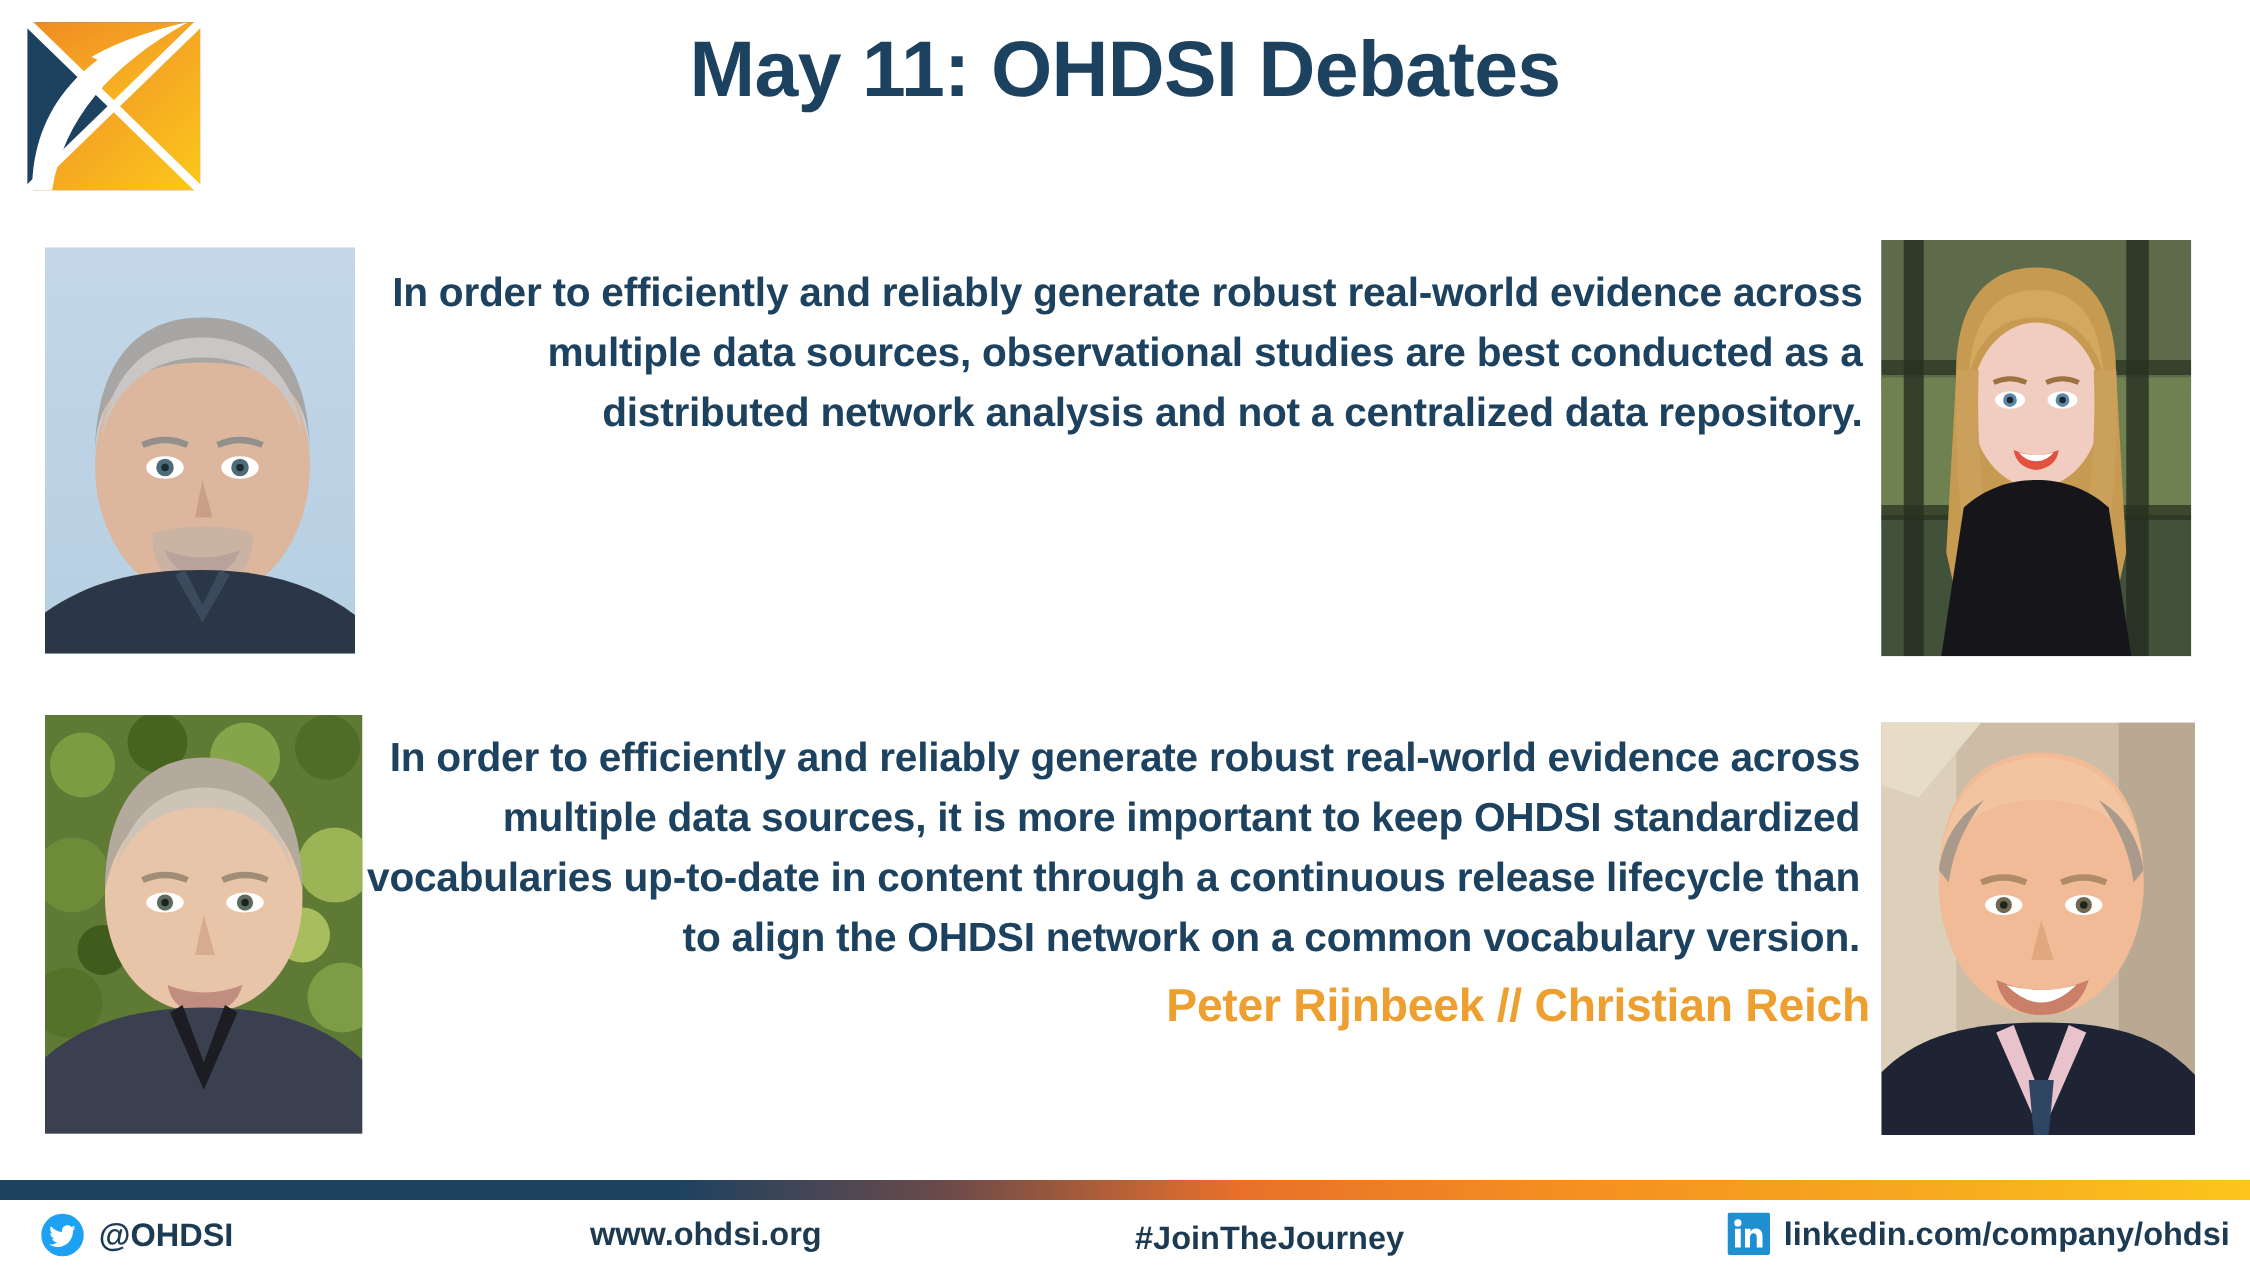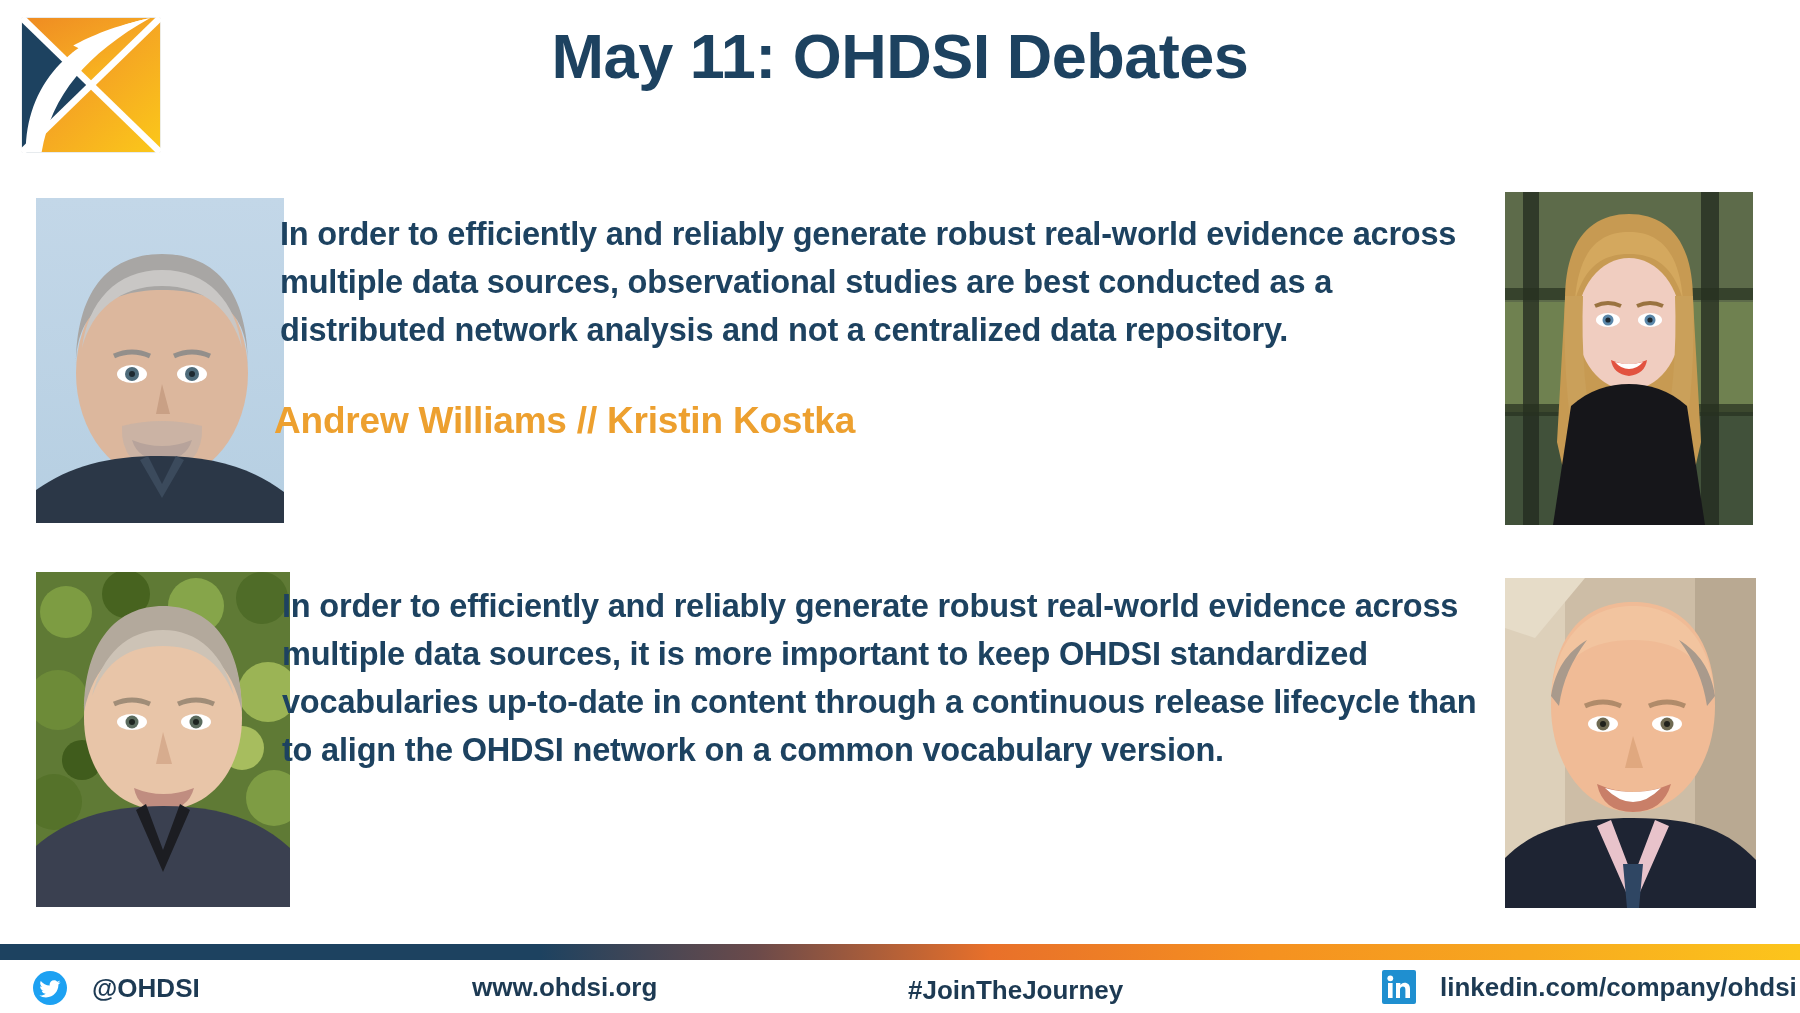--- a/index.html
+++ b/index.html
@@ -52,23 +52,23 @@
   .portrait svg { display: block; width: 100%; height: 100%; }
 
   .p-tl { left: 36px;   top: 198px; width: 248px; height: 325px; }
   .p-tr { left: 1505px; top: 192px; width: 248px; height: 333px; }
   .p-bl { left: 36px;   top: 572px; width: 254px; height: 335px; }
   .p-br { left: 1505px; top: 578px; width: 251px; height: 330px; }
 
   
   .debate {
     position: absolute;
-    left: 274px;
+    left: 284px;
     width: 1212px;
-    text-align: left;
+    text-align: right;
   }
   .debate-1 { top: 210px; }
   .debate-2 { top: 582px; }
 
   .statement {
     font-size: 32.5px;
     font-weight: 700;
     color: #1d4260;
     line-height: 1.48;
     letter-spacing: -0.2px;
@@ -104,21 +104,21 @@
     top: 960px;
     width: 1800px;
     height: 53px;
     background: #ffffff;
   }
 
   .footer-item {
     position: absolute;
     display: flex;
     align-items: center;
-    gap: 24px;
+    gap: 11px;
     font-size: 26px;
     font-weight: 700;
     color: #1d3a53;
     white-space: nowrap;
   }
   .f-twitter  { left: 32px;   top: 10px; }
   .f-web      { left: 472px;  top: 12px; }
   .f-hash     { left: 908px;  top: 15px; }
   .f-linkedin { left: 1348px; top: 10px; padding-left: 34px; }
 
@@ -260,25 +260,25 @@
       <path d="M92,206 Q128,222 166,206 Q158,234 128,234 Q98,234 92,206 Z" fill="#c97f68"></path>
       <path d="M100,210 Q128,218 156,210 Q142,224 128,224 Q114,224 100,210 Z" fill="#ffffff"></path>
       <path d="M0,280 C26,254 62,240 128,240 C194,240 224,254 251,282 L251,330 L0,330 Z" fill="#1e2433"></path>
       <path d="M92,248 L128,330 L164,248 L150,242 L128,300 L106,242 Z" fill="#e8c3cb"></path>
       <path d="M118,286 L138,286 L134,330 L122,330 Z" fill="#2f4663"></path>
     </svg>
   </div>
 
   <div class="debate debate-1">
     <div class="statement">In order to efficiently and reliably generate robust real-world evidence across multiple data sources, observational studies are best conducted as a distributed network analysis and not a centralized data repository.</div>
-    <div class="speakers">Andrew Williams // Kristin Kostka</div>
   </div>
 
   <div class="debate debate-2">
     <div class="statement">In order to efficiently and reliably generate robust real-world evidence across multiple data sources, it is more important to keep OHDSI standardized vocabularies up-to-date in content through a continuous release lifecycle than to align the OHDSI network on a common vocabulary version.</div>
+    <div class="speakers">Peter Rijnbeek // Christian Reich</div>
   </div>
 
   <div class="footer-bar"></div>
 
   <div class="footer">
 
     <div class="footer-item f-twitter">
       <svg class="icon-sq" width="36" height="36" viewBox="0 0 36 36" xmlns="http://www.w3.org/2000/svg">
         <circle cx="18" cy="18" r="17" fill="#1da1f2"></circle>
         <path d="M28.5 12.3c-0.8 0.35-1.6 0.58-2.5 0.69 0.9-0.54 1.6-1.39 1.9-2.4-0.84 0.5-1.77 0.86-2.76 1.06-0.79-0.85-1.92-1.38-3.17-1.38-2.4 0-4.34 1.95-4.34 4.35 0 0.34 0.04 0.67 0.11 0.99-3.61-0.18-6.81-1.91-8.95-4.54-0.37 0.64-0.59 1.39-0.59 2.19 0 1.51 0.77 2.84 1.93 3.62-0.71-0.02-1.38-0.22-1.97-0.54v0.05c0 2.11 1.5 3.87 3.48 4.27-0.36 0.1-0.74 0.15-1.14 0.15-0.28 0-0.55-0.03-0.81-0.08 0.55 1.73 2.16 2.99 4.06 3.02-1.49 1.17-3.36 1.86-5.4 1.86-0.35 0-0.7-0.02-1.03-0.06 1.93 1.23 4.22 1.95 6.68 1.95 8.01 0 12.4-6.64 12.4-12.4l-0.01-0.56c0.85-0.62 1.59-1.38 2.18-2.26z" fill="#ffffff"></path>

